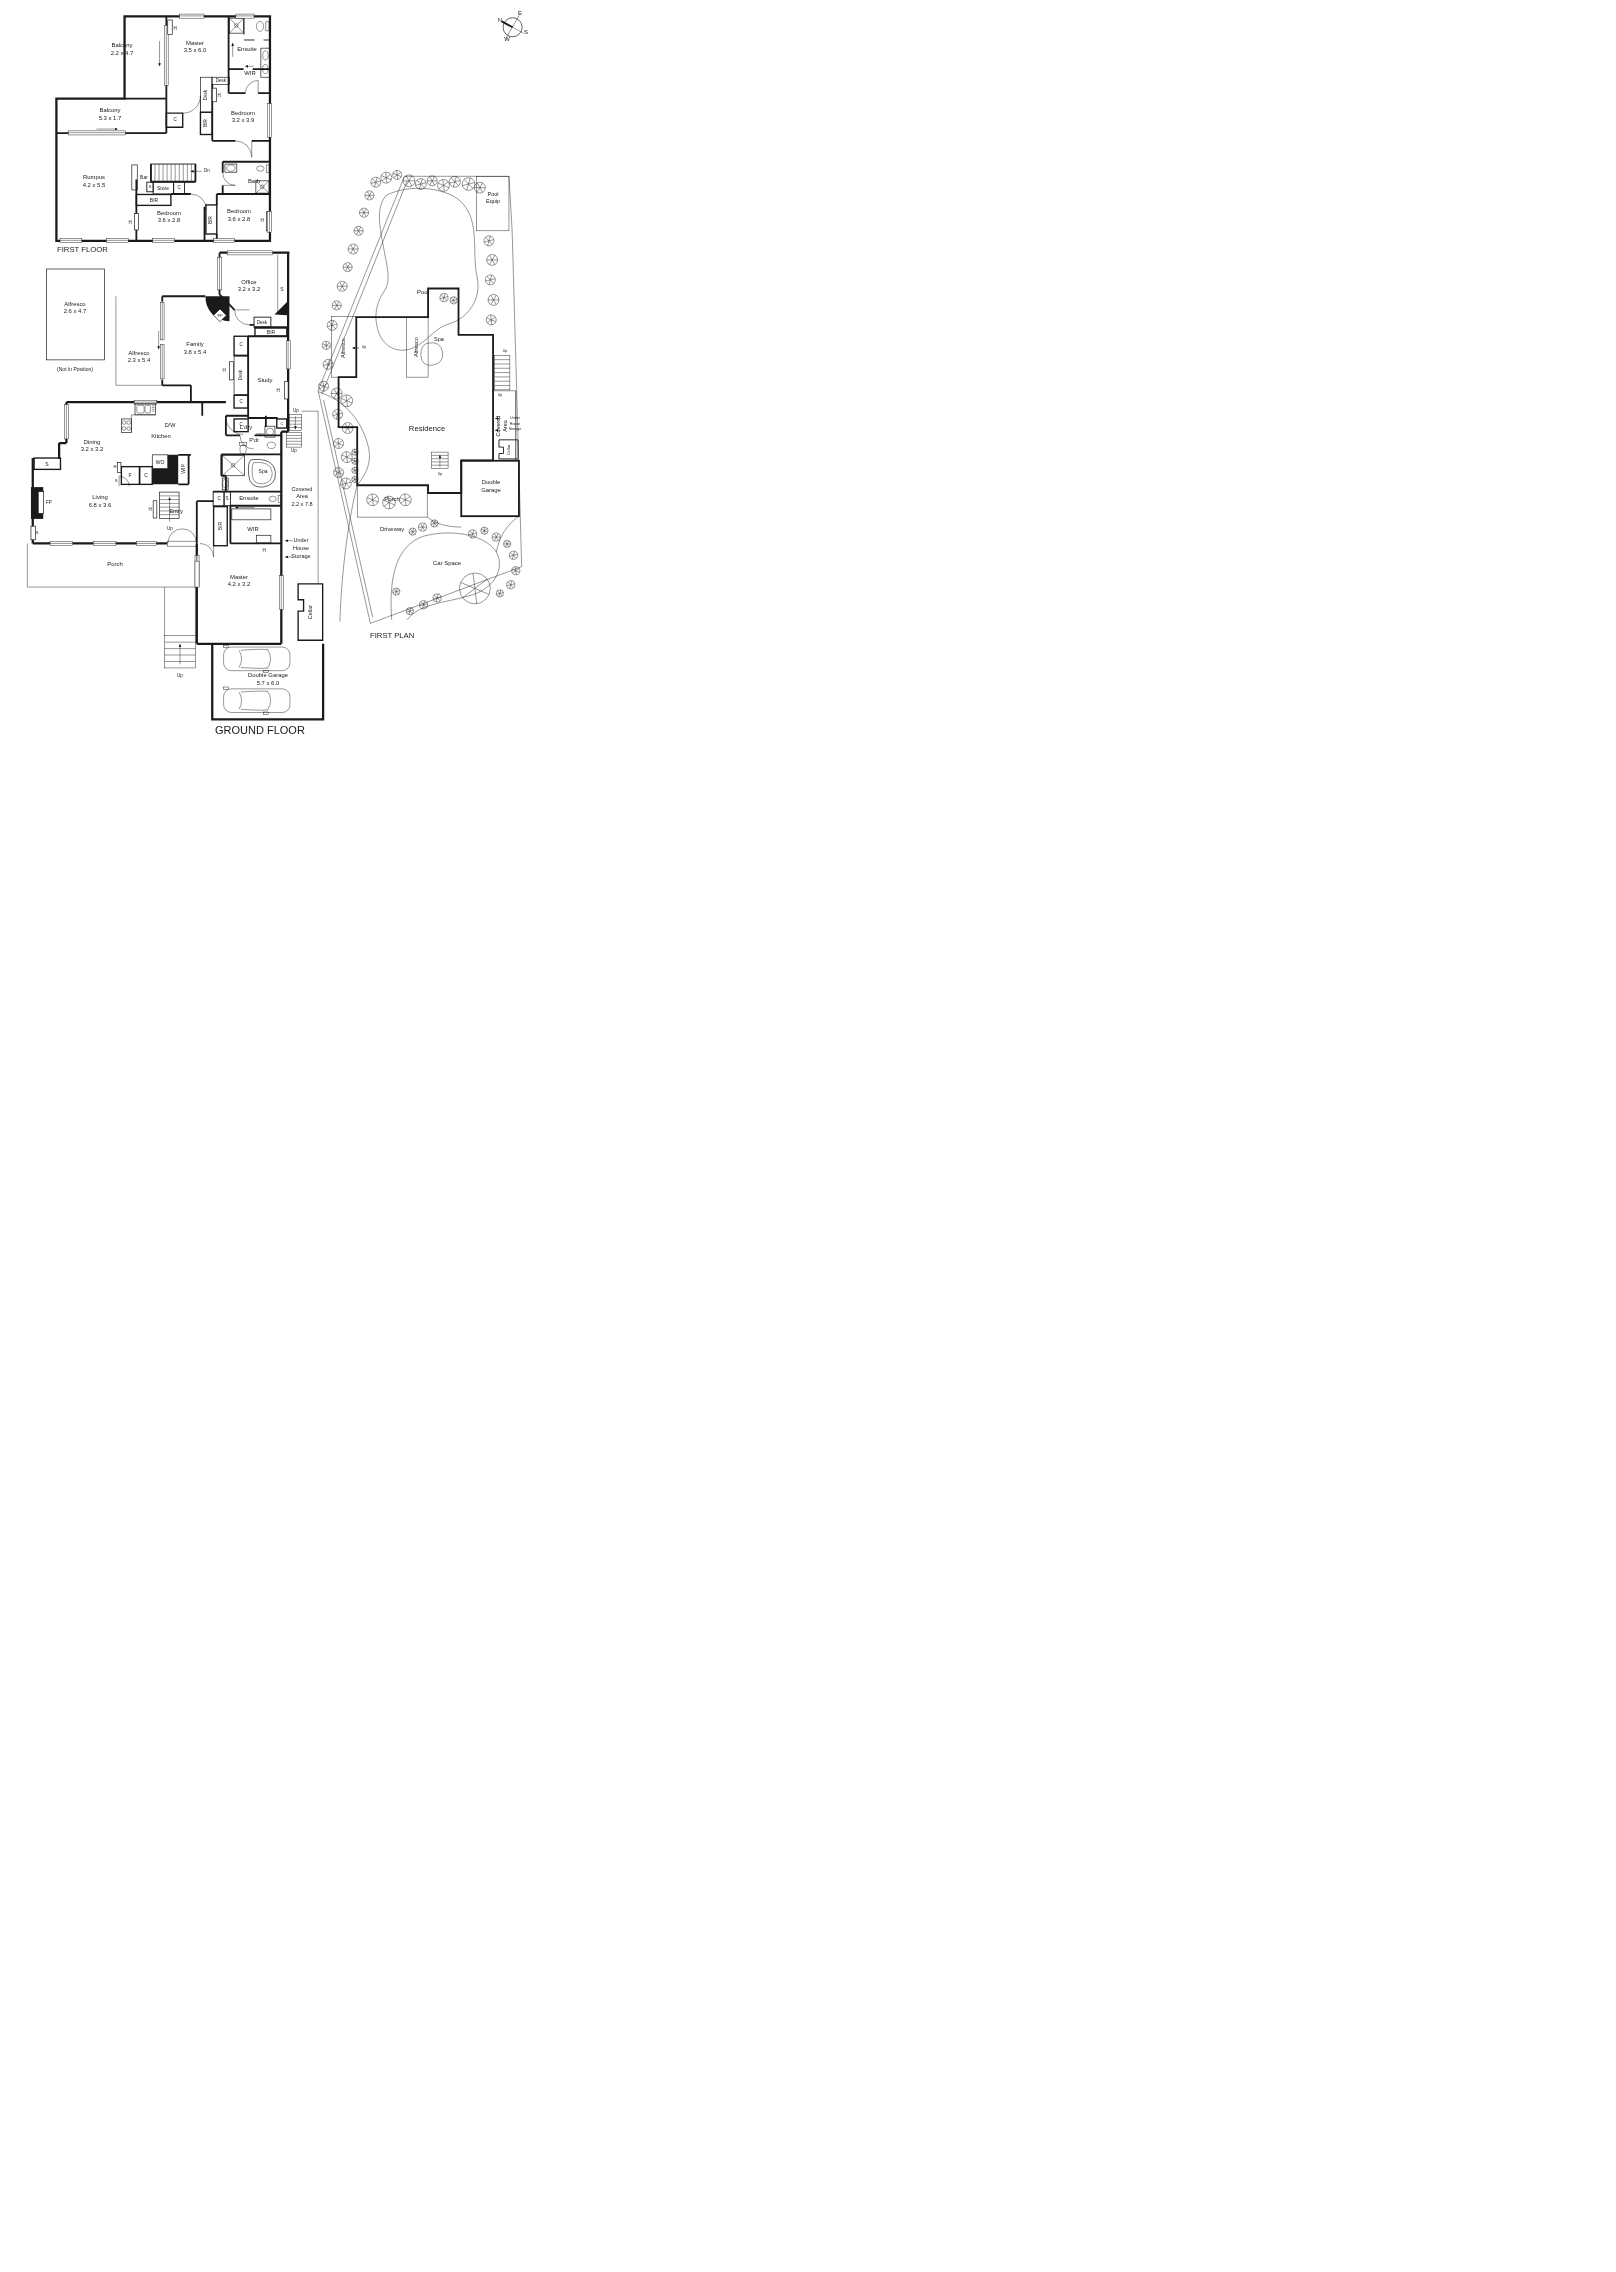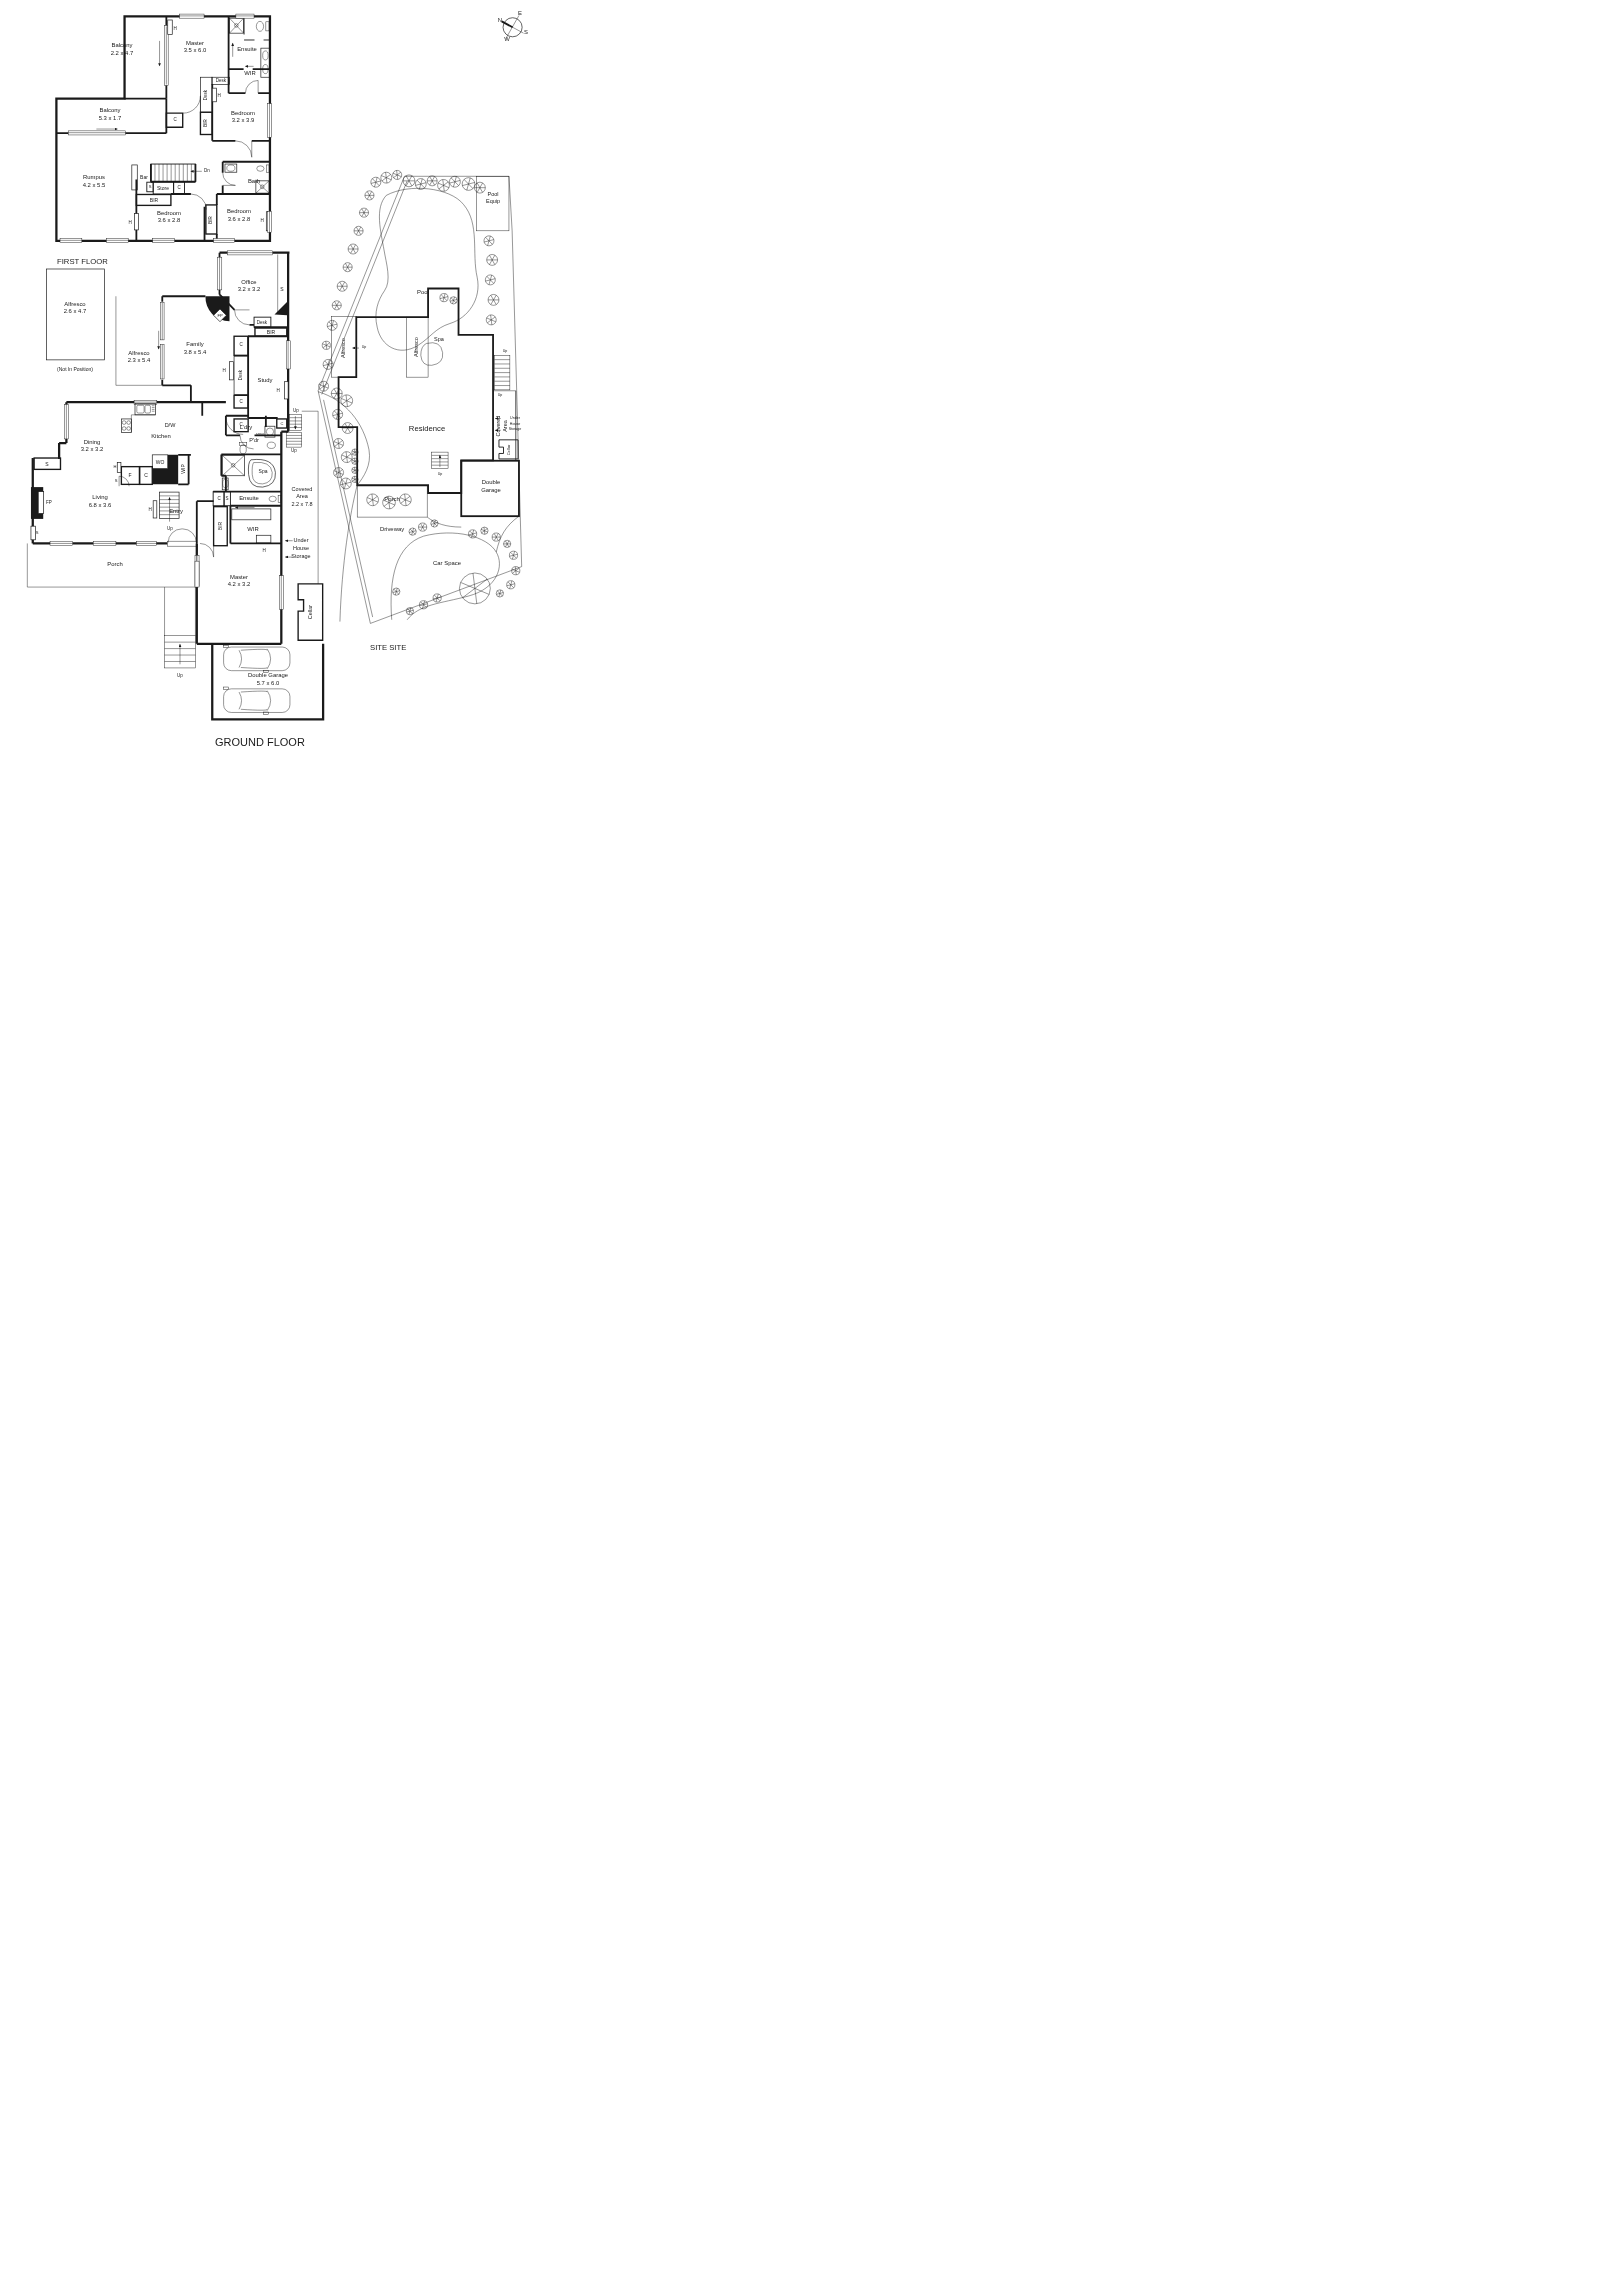--- a/index.html
+++ b/index.html
@@ -2,21 +2,21 @@
 <html style="font-size:7.3px"><head>
 <meta charset="utf-8">
 <style>
   html,body{margin:0;padding:0;background:#fff;}
   #plan{position:relative;width:539px;height:762px;background:#fff;
         font-family:"Liberation Sans", sans-serif;color:#111;overflow:hidden;}
   #plan svg{position:absolute;left:0;top:0;}
   .lbl{position:absolute;white-space:nowrap;color:#1a1a1a;line-height:1;
        transform:translate(-50%,-50%);text-align:center;}
   .lbl.rot{transform:translate(-50%,-50%) rotate(-90deg);}
-  .lbl.left{transform:translate(0,-50%);text-align:left;margin-top:12px;}
+  .lbl.left{transform:translate(0,-50%);text-align:left;}
   
   .w1{stroke:#1a1a1a;stroke-width:1;fill:none}
   .w15{stroke:#1a1a1a;stroke-width:1.5;fill:none}
   .w2{stroke:#1a1a1a;stroke-width:2;fill:none}
   .w3{stroke:#1a1a1a;stroke-width:3;fill:none}
   .w4{stroke:#1a1a1a;stroke-width:4;fill:none}
   .w5{stroke:#1a1a1a;stroke-width:5;fill:none}
   .blk{fill:#1a1a1a;stroke:none}
   .win{fill:#fff;stroke:#1a1a1a;stroke-width:1}
   .wht{fill:#fff;stroke:#1a1a1a;stroke-width:1.5}
@@ -891,17 +891,17 @@
       <div class="lbl" style="left: 515px; top: 419px; font-size: 3.6px;">Under</div>
       <div class="lbl" style="left: 515px; top: 425px; font-size: 3.6px;">House</div>
       <div class="lbl" style="left: 515px; top: 430px; font-size: 3.6px;">Storage</div>
       <div class="lbl rot" style="left: 509px; top: 450px; font-size: 4.1px;">Cellar</div>
       <div class="lbl" style="left: 392px; top: 500px; font-size: 5.9px;">Porch</div>
       <div class="lbl" style="left: 440px; top: 475px; font-size: 3.6px;">Up</div>
       <div class="lbl" style="left: 491px; top: 483px; font-size: 5.9px;">Double</div>
       <div class="lbl" style="left: 491px; top: 491px; font-size: 5.9px;">Garage</div>
       <div class="lbl" style="left: 392px; top: 530px; font-size: 5.9px;">Driveway</div>
       <div class="lbl" style="left: 447px; top: 564px; font-size: 5.9px;">Car Space</div>
-      <div class="lbl left" style="left: 370px; top: 636px; font-size: 7.7px;">SITE SITE</div>
+      <div class="lbl left" style="left: 370px; top: 636px; font-size: 7.7px;">FIRST PLAN</div>
     </div>
 
 </div>
 
 
 </body></html>

